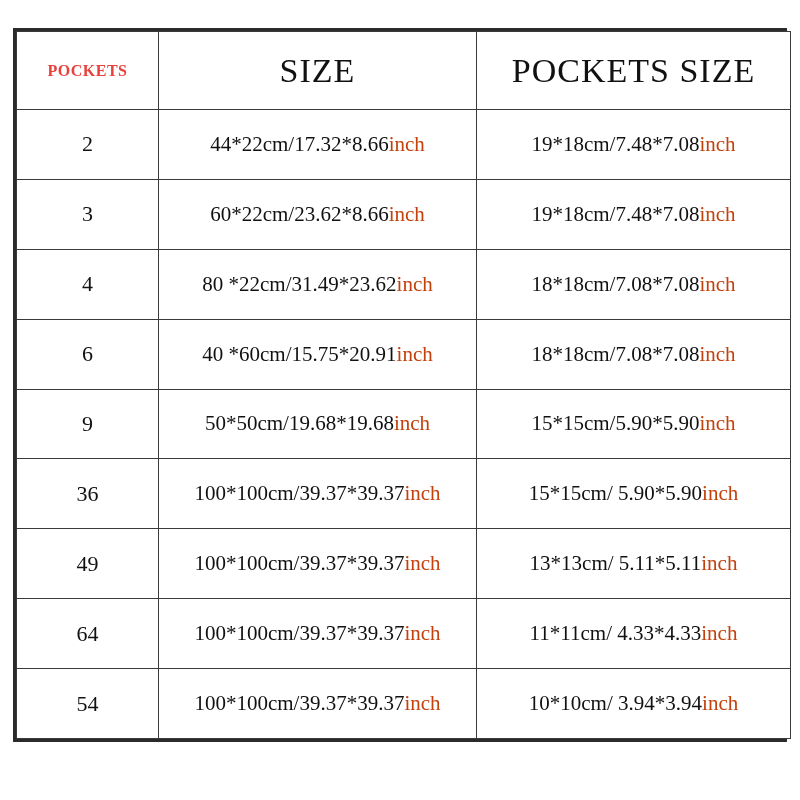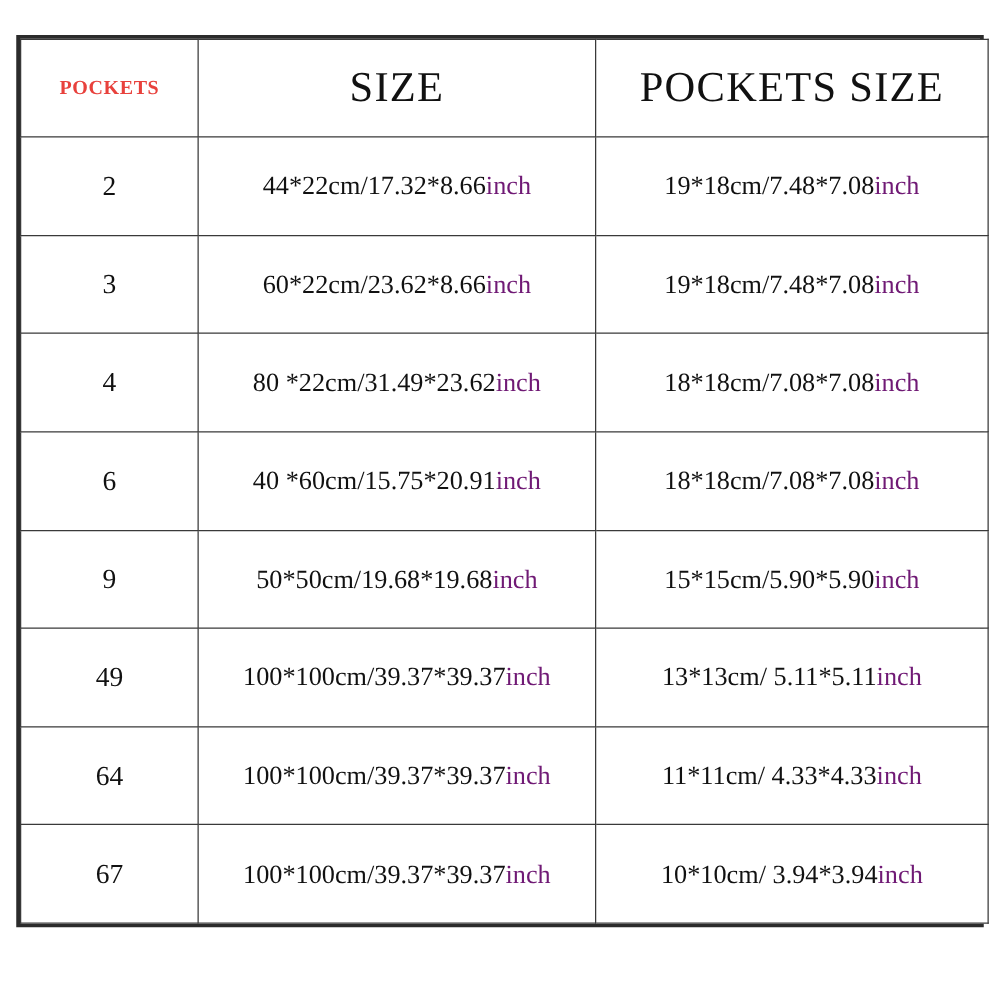--- a/index.html
+++ b/index.html
@@ -73,21 +73,21 @@
     font-size: 22px;
     color: #111111;
   }
   td.cell-size,
   td.cell-psize {
     font-size: 21px;
     color: #111111;
     white-space: nowrap;
   }
   .unit {
-    color: #701a75;
+    color: #c2410c;
   }
   .bottom-strip {
     position: absolute;
     left: 0;
     top: 742px;
     width: 800px;
     height: 58px;
     background: #ffffff;
   }
 </style>
@@ -129,31 +129,36 @@
             <td class="cell-count">6</td>
             <td class="cell-size"><span>40 *60cm/15.75*20.91</span><span class="unit">inch</span></td>
             <td class="cell-psize"><span>18*18cm/7.08*7.08</span><span class="unit">inch</span></td>
           </tr>
           <tr>
             <td class="cell-count">9</td>
             <td class="cell-size"><span>50*50cm/19.68*19.68</span><span class="unit">inch</span></td>
             <td class="cell-psize"><span>15*15cm/5.90*5.90</span><span class="unit">inch</span></td>
           </tr>
           <tr>
+            <td class="cell-count">36</td>
+            <td class="cell-size"><span>100*100cm/39.37*39.37</span><span class="unit">inch</span></td>
+            <td class="cell-psize"><span>15*15cm/ 5.90*5.90</span><span class="unit">inch</span></td>
+          </tr>
+          <tr>
             <td class="cell-count">49</td>
             <td class="cell-size"><span>100*100cm/39.37*39.37</span><span class="unit">inch</span></td>
             <td class="cell-psize"><span>13*13cm/ 5.11*5.11</span><span class="unit">inch</span></td>
           </tr>
           <tr>
             <td class="cell-count">64</td>
             <td class="cell-size"><span>100*100cm/39.37*39.37</span><span class="unit">inch</span></td>
             <td class="cell-psize"><span>11*11cm/ 4.33*4.33</span><span class="unit">inch</span></td>
           </tr>
           <tr>
-            <td class="cell-count">67</td>
+            <td class="cell-count">54</td>
             <td class="cell-size"><span>100*100cm/39.37*39.37</span><span class="unit">inch</span></td>
             <td class="cell-psize"><span>10*10cm/ 3.94*3.94</span><span class="unit">inch</span></td>
           </tr>
         </tbody>
     </table>
   </div>
   <div class="bottom-strip"></div>
 </div>
 
 </body></html>

